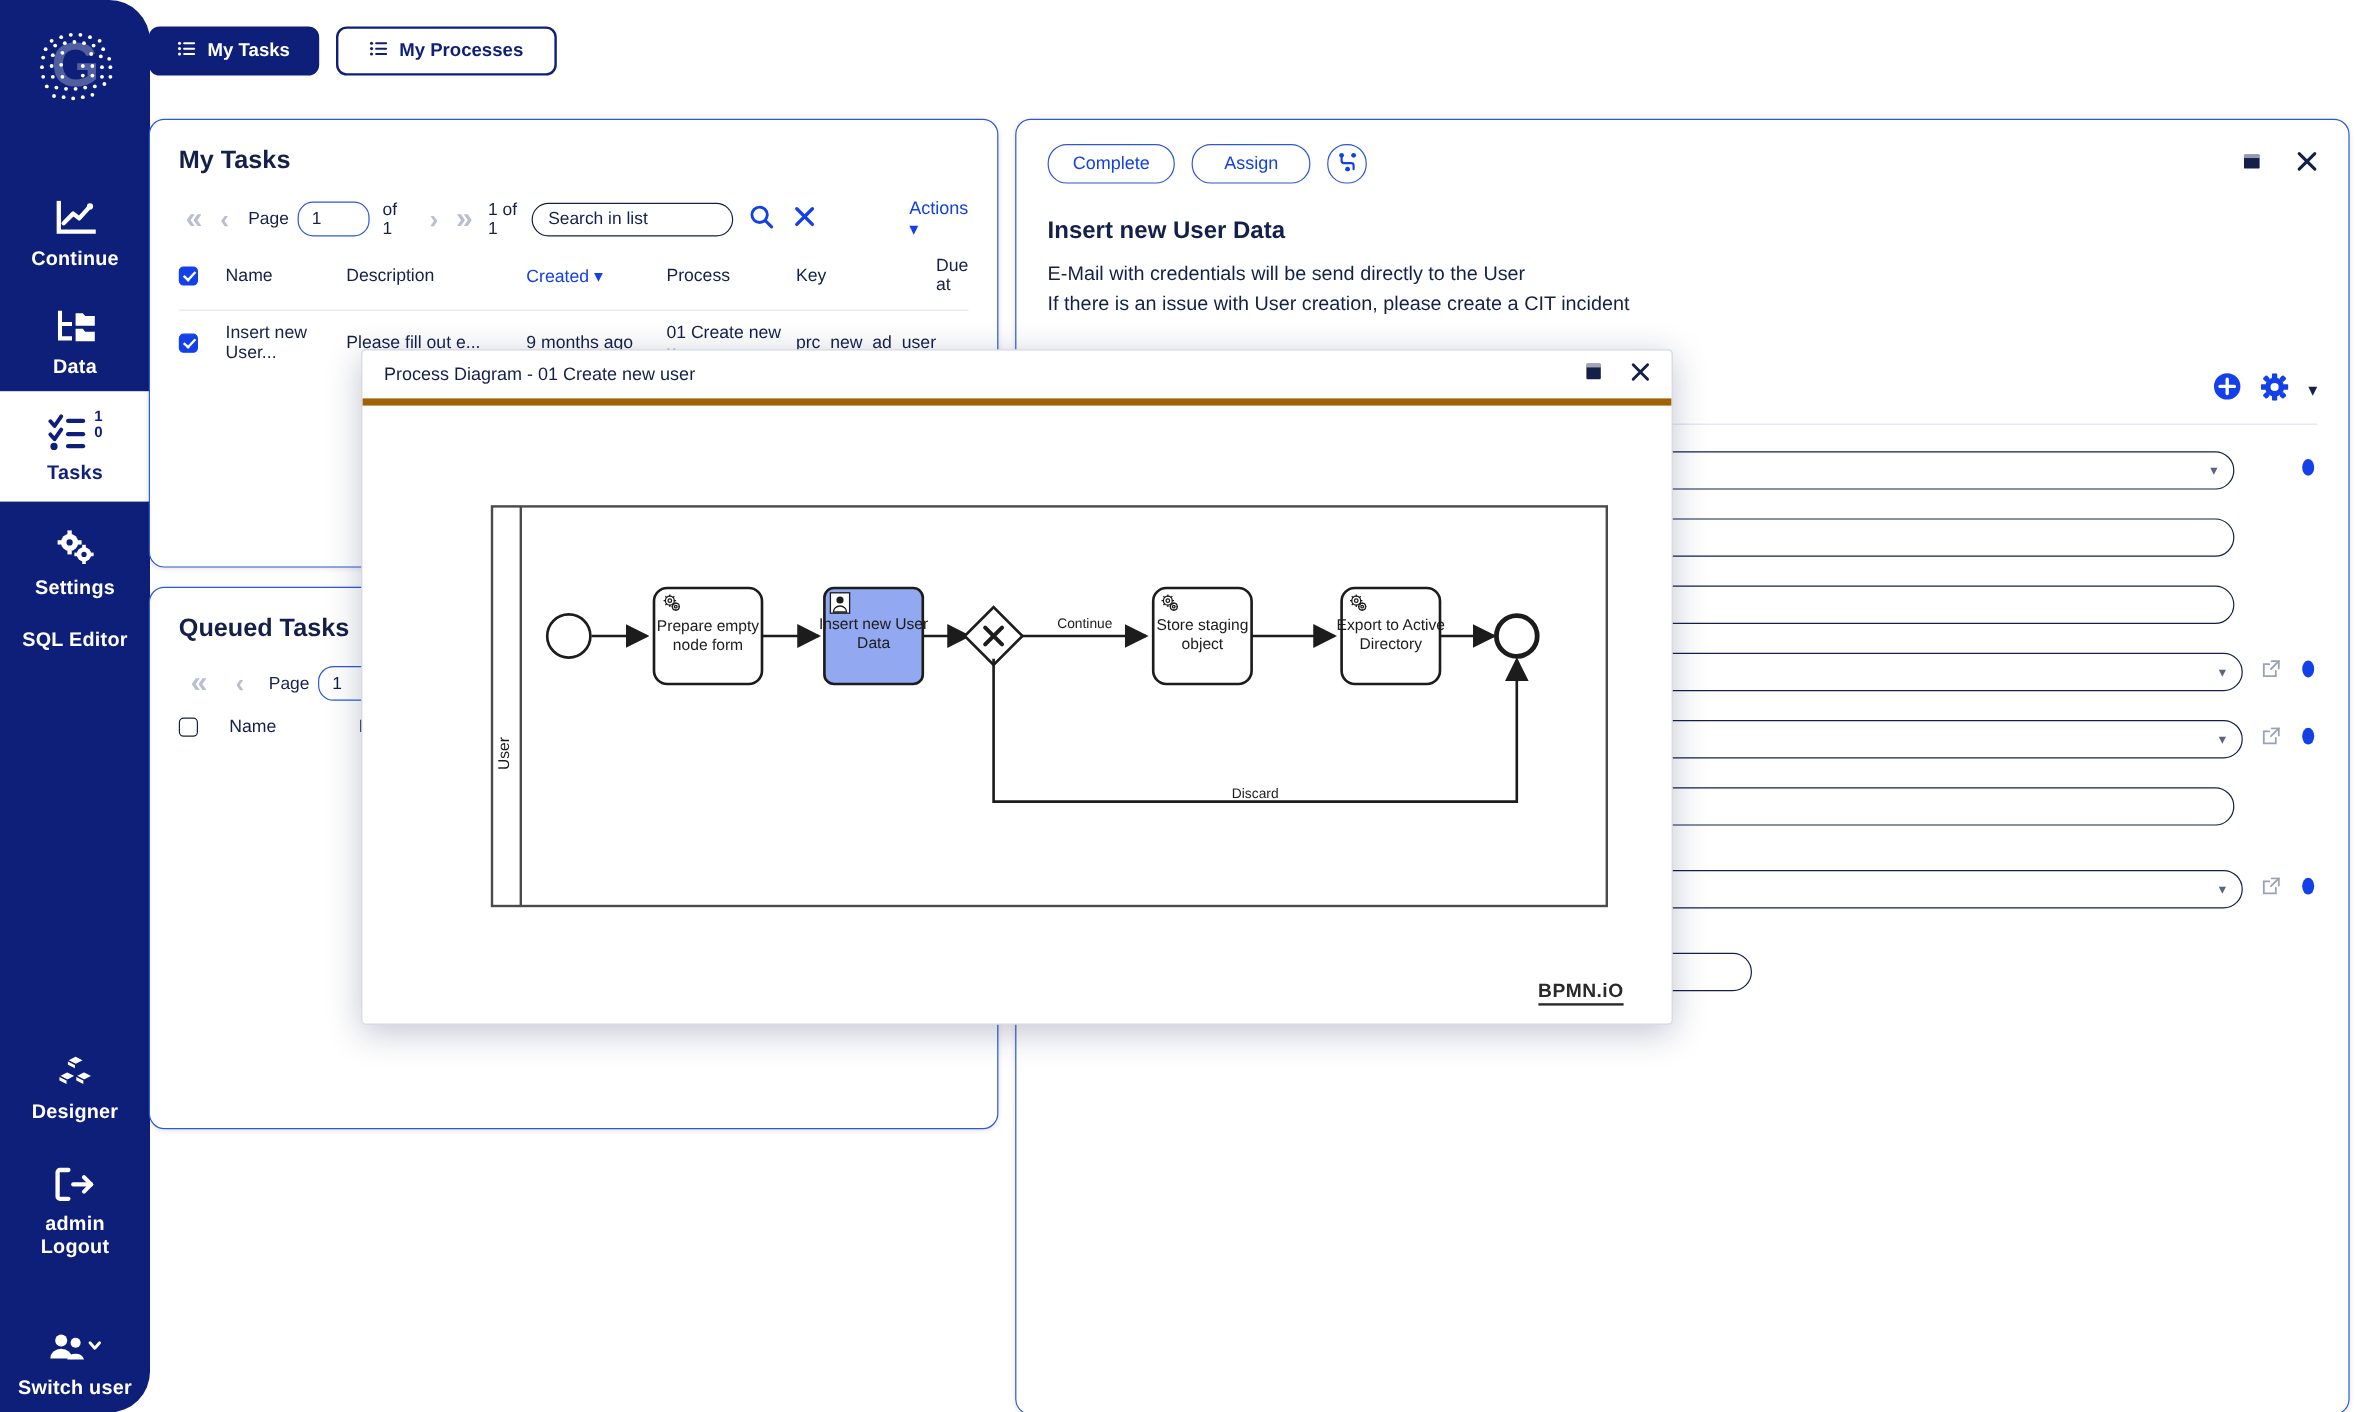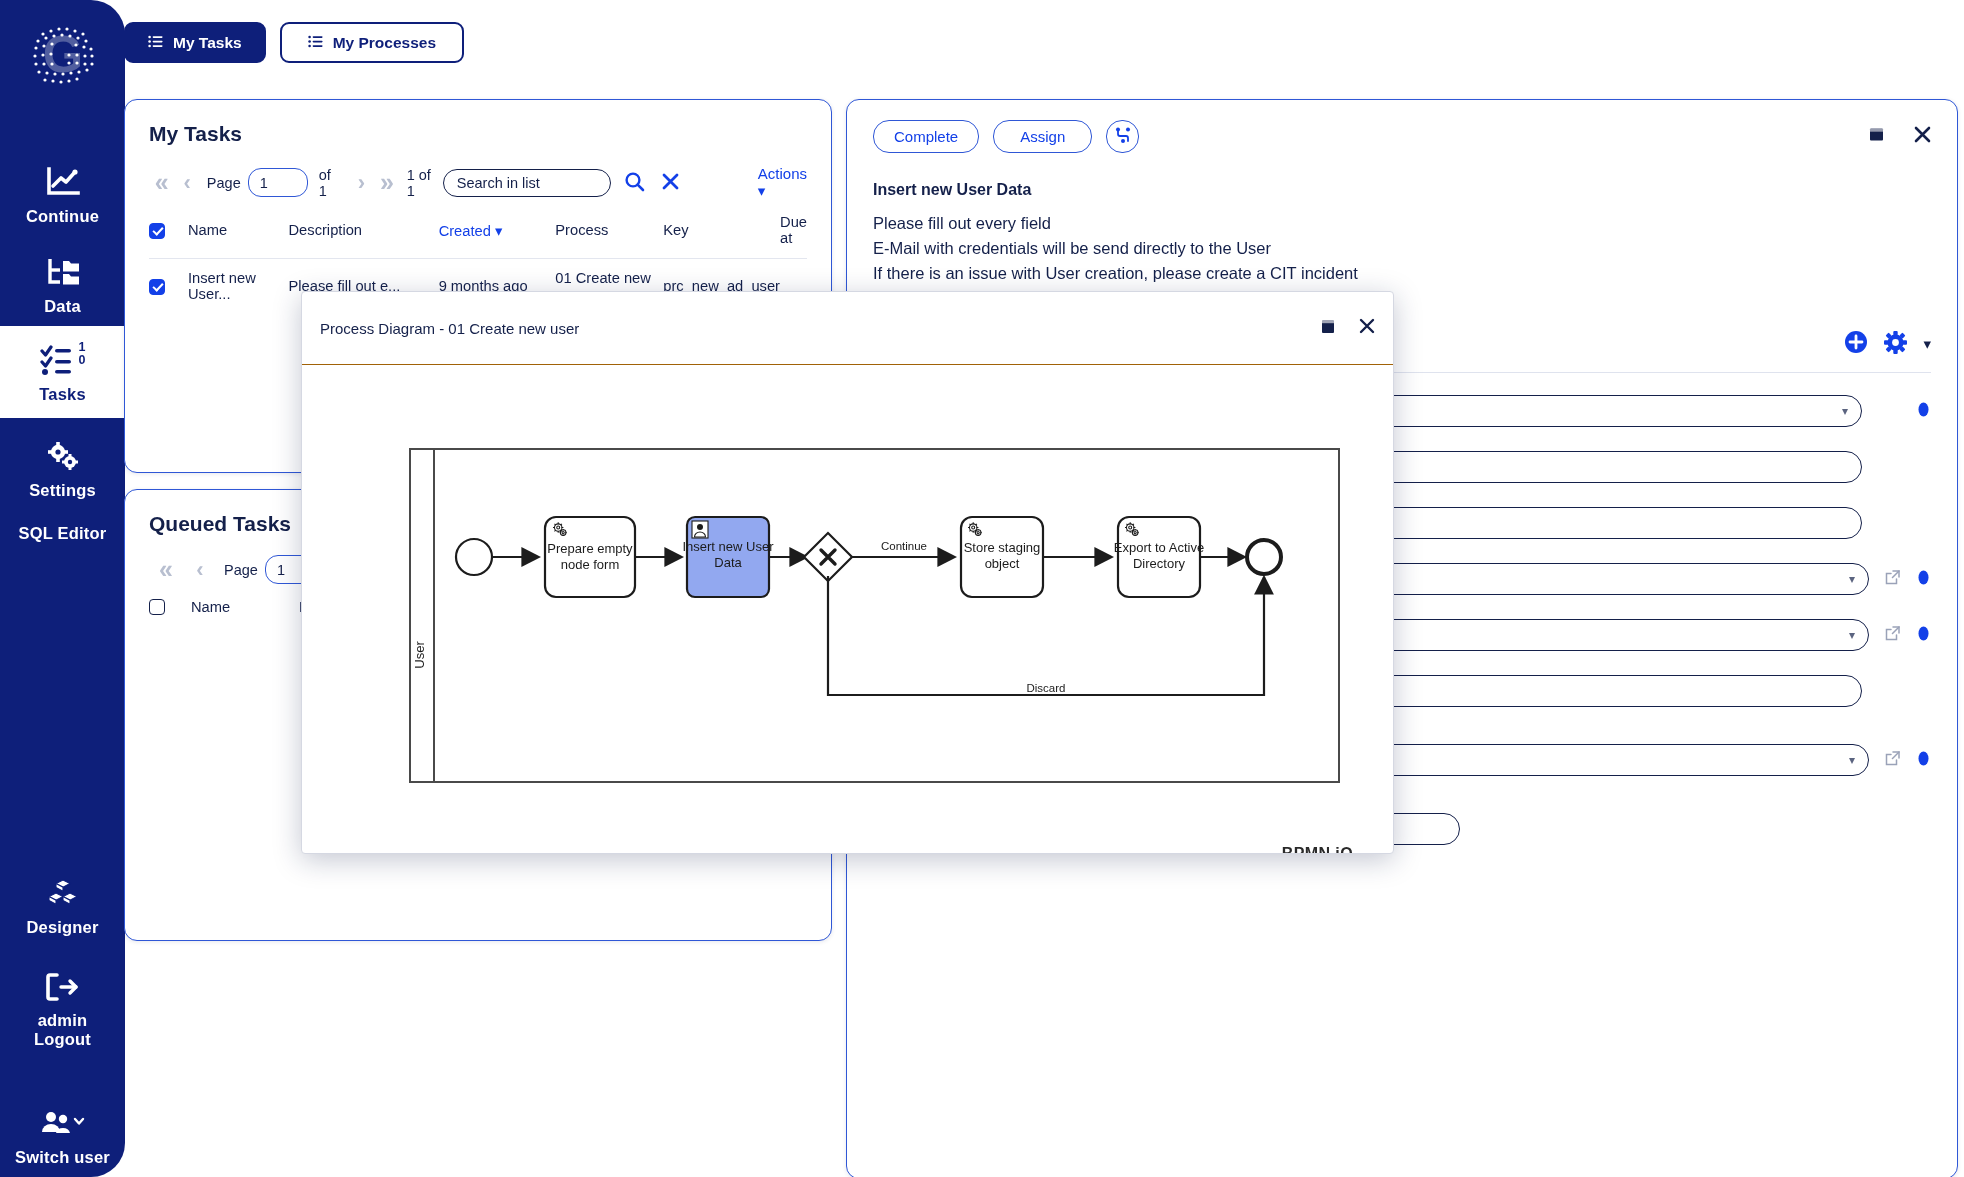--- a/index.html
+++ b/index.html
@@ -77,40 +77,40 @@
     border:solid #fff;border-width:0 2px 2px 0;transform:rotate(43deg);
   }
   .actions-link{color:#1340e8;font-size:15px;cursor:pointer;}
   
   .pill{
     display:inline-flex;align-items:center;justify-content:center;
     height:31px;padding:0 20px;border:1.5px solid #2f57d6;border-radius:16px;
     color:#1340e8;font-size:15px;background:#fff;cursor:pointer;white-space:nowrap;
   }
   .pill.round{width:31px;padding:0;}
-  .detail-h1{font-size:16px;font-weight:bold;color:#14204a;}
+  .detail-h1{font-size:20px;font-weight:bold;color:#14204a;}
   .meta-row{
     display:flex;justify-content:space-between;font-size:14px;color:#4a5370;
     border-bottom:1px solid #d8dce8;padding-bottom:7px;
   }
   .desc-line{font-size:16.5px;color:#14204a;line-height:25px;}
   .fld-label{font-size:13.5px;color:#2f57d6;margin-bottom:4px;}
   .fld-input{
     height:30px;border:1.5px solid #14204a;border-radius:16px;background:#fff;
     display:flex;align-items:center;justify-content:flex-end;padding-right:13px;
   }
   
   #modal{
     position:absolute;left:301px;top:291px;width:1091px;height:561px;background:#fff;
     border:1px solid #d5d8e2;border-radius:4px;box-shadow:0 6px 28px rgba(20,32,74,.25);
     overflow:hidden;
   }
   #modal .m-head{
-    height:40px;border-bottom:1px solid #a16207;display:flex;align-items:center;
-    padding:16px 18px;justify-content:space-between;
+    height:40px;border-bottom:6px solid #a16207;display:flex;align-items:center;
+    padding:0 18px;justify-content:space-between;
   }
   #modal .m-title{font-size:15px;color:#14204a;}
   .bpmn-wrap{position:relative;width:100%;height:520px;}
   .wm{
     position:absolute;right:40px;bottom:20px;font-size:16px;font-weight:bold;
     letter-spacing:.4px;color:#2a2a2a;border-bottom:2px solid #2a2a2a;
     font-family:"Liberation Sans", sans-serif;
   }
 </style>
 </head>
@@ -436,21 +436,20 @@
         <svg width="17" height="17" viewBox="0 0 17 17">
           <path d="M2 2 L15 15 M15 2 L2 15" stroke="#14204a" stroke-width="2.6" stroke-linecap="round"></path>
         </svg>
       </span>
     </div>
 
     <div class="detail-h1" style="margin-top:28px;">Insert new User Data</div>
 
 
     <div style="margin-top:12px;">
-      <div class="desc-line">Please fill out every field</div>
       <div class="desc-line">E-Mail with credentials will be send directly to the User</div>
       <div class="desc-line">If there is an issue with User creation, please create a CIT incident</div>
     </div>
 
     <div style="display:flex;justify-content:flex-end;align-items:center;gap:16px;margin-top:44px;">
       <span style="cursor:pointer;">
         <svg width="24" height="24" viewBox="0 0 24 24">
           <circle cx="12" cy="12" r="11" fill="#1340e8"></circle>
           <path d="M12 6 V18 M6 12 H18" stroke="#fff" stroke-width="2.8" stroke-linecap="round"></path>
         </svg>

